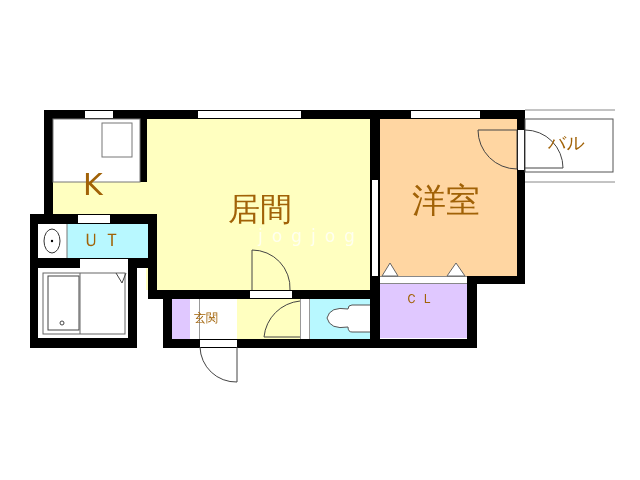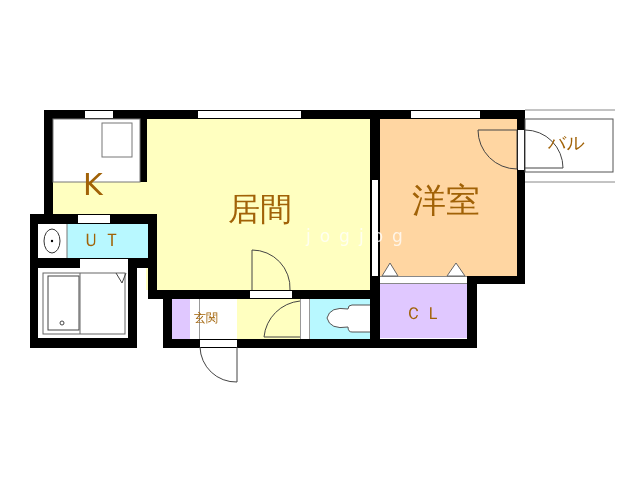--- a/index.html
+++ b/index.html
@@ -114,15 +114,15 @@
 
   <path d="M382 276 L390 263 L398 276 Z" fill="#fff" stroke="#666"></path>
   <path d="M447 276 L456 263 L465 276 Z" fill="#fff" stroke="#666"></path>
 </svg>
 
 <div class="lbl" style="left:83px;top:170px;font-size:30px;">K</div>
 <div class="lbl" style="left:228px;top:193px;font-size:32px;">居間</div>
 <div class="lbl" style="left:412px;top:183px;font-size:34px;">洋室</div>
 <div class="lbl" style="left:82px;top:231px;font-size:18px;letter-spacing:3px;text-align:center;">ＵＴ</div>
 <div class="lbl" style="left:194px;top:312px;font-size:12px;">玄関</div>
-<div class="lbl" style="left:405px;top:305px;font-size:17px;letter-spacing:3px;">ＣＬ</div>
+<div class="lbl" style="left:405px;top:292px;font-size:13px;letter-spacing:3px;">ＣＬ</div>
 <div class="lbl" style="left:548px;top:134px;font-size:18px;">バル</div>
-<div class="lbl" style="left:258px;top:228px;font-size:17px;letter-spacing:9px;color:rgba(255,255,255,0.75);margin-left:48px;">jogjog</div>
+<div class="lbl" style="left:258px;top:228px;font-size:17px;letter-spacing:9px;color:rgba(255,255,255,0.75);">jogjog</div>
 
 </body></html>

